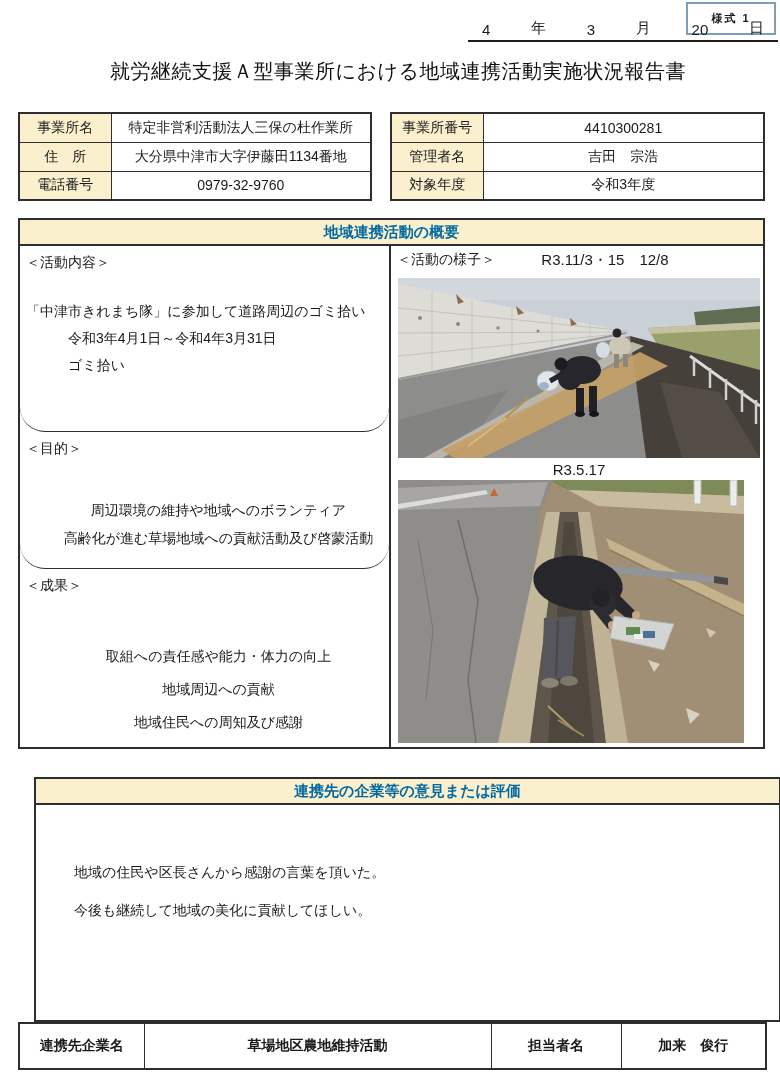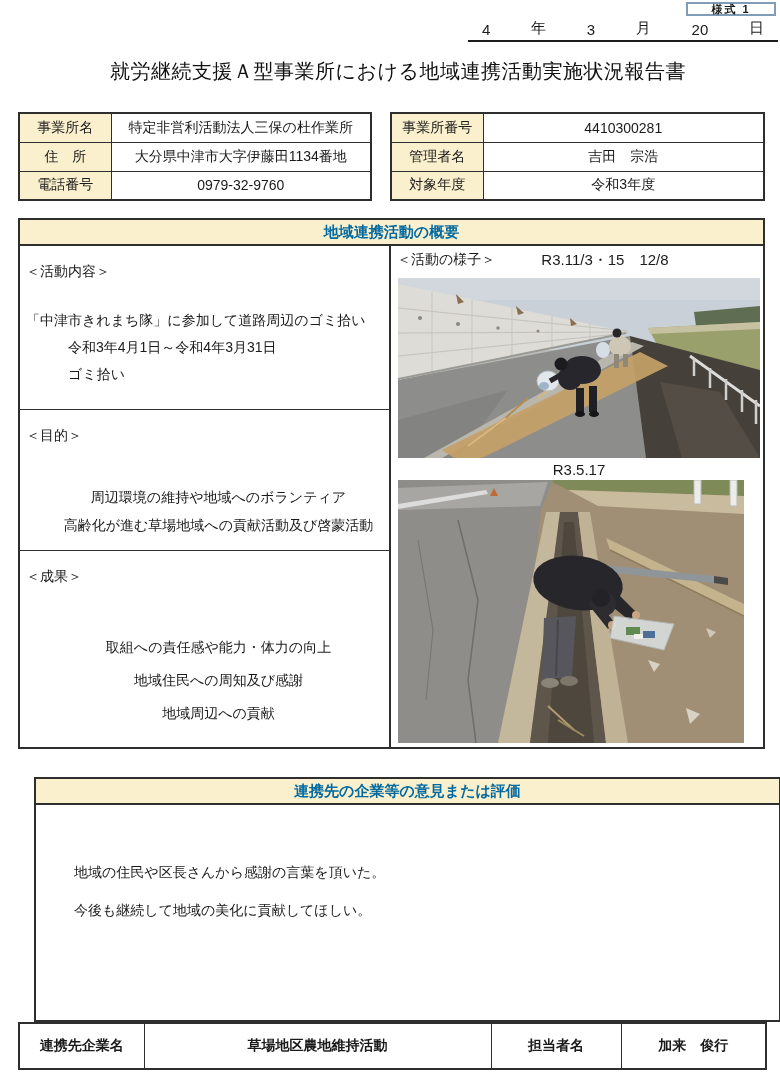--- a/index.html
+++ b/index.html
@@ -1,21 +1,21 @@
 <!DOCTYPE html>
 <html lang="ja"><head>
 <meta charset="utf-8">
 <style>
   * { margin:0; padding:0; box-sizing:border-box; }
   html,body { background:#ffffff; }
   body { font-family:"Liberation Sans","DejaVu Sans",sans-serif; color:#1a1a1a; }
   .page { position:relative; width:780px; height:1074px; background:#fff; overflow:hidden; }
 
   
-  .form-box { position:absolute; left:686px; top:2px; width:90px; height:14px;
+  .form-box { position:absolute; left:686px; top:2px; width:90px; height:33px;
     border:2px solid #7f9db9; display:flex; align-items:center; justify-content:center;
     font-size:11px; font-weight:bold; letter-spacing:2px; }
   .date-row { position:absolute; left:468px; top:20px; width:310px; height:22px;
     border-bottom:2px solid #1c1c1c; display:flex; justify-content:space-between;
     align-items:flex-end; padding:0 14px 2px 14px; font-size:15px; }
 
   
   .doc-title { position:absolute; left:0; top:58px; width:780px; text-align:center;
     font-size:20px; letter-spacing:0.5px; color:#111;padding-left:16px; }
 
@@ -35,21 +35,21 @@
   .overview-box { left:18px; top:218px; width:747px; height:531px; }
   .eval-box     { left:12px; top:777px; width:747px; height:245px;margin-left:22px; }
   .section-header { height:26px; background:#fbf0ce; border-bottom:2px solid #2e2e2e;
     display:flex; align-items:center; justify-content:center;
     font-size:15px; font-weight:bold; color:#0369a1; }
 
   
   .overview-body { display:flex; height:501px; }
   .col-left { width:371px; border-right:2px solid #2e2e2e; display:flex; flex-direction:column; }
   .col-right { flex:1; }
-  .blk { padding:17px 6px; font-size:14px; }
+  .blk { padding:8px 6px; font-size:14px;border-radius:25px; }
   .blk-activity { height:191px; border-bottom:1.5px solid #2e2e2e; }
   .blk-purpose  { height:141px; border-bottom:1.5px solid #2e2e2e; }
   .blk-results  { flex:1; }
   .blk-heading { font-size:14px; }
   .act-lines { margin-top:26px; line-height:27px; }
   .indent-lg { padding-left:42px; }
   .pur-lines { margin-top:38px; line-height:28px; }
   .res-lines { margin-top:45px; line-height:33px; }
   .indent { padding-left:28px;text-align:center; }
 
@@ -144,22 +144,22 @@
           <div class="blk-heading">＜目的＞</div>
           <div class="pur-lines">
             <div class="indent">周辺環境の維持や地域へのボランティア</div>
             <div class="indent">高齢化が進む草場地域への貢献活動及び啓蒙活動</div>
           </div>
         </div>
         <div class="blk blk-results">
           <div class="blk-heading">＜成果＞</div>
           <div class="res-lines">
             <div class="indent">取組への責任感や能力・体力の向上</div>
+            <div class="indent">地域周辺への貢献</div>
             <div class="indent">地域住民への周知及び感謝</div>
-            <div class="indent">地域周辺への貢献</div>
           </div>
         </div>
       </div>
 
       <div class="col-right">
         <div class="photos-header">
           <span>＜活動の様子＞</span>
           <span class="photos-caption1">R3.11/3・15　12/8</span>
         </div>
 

